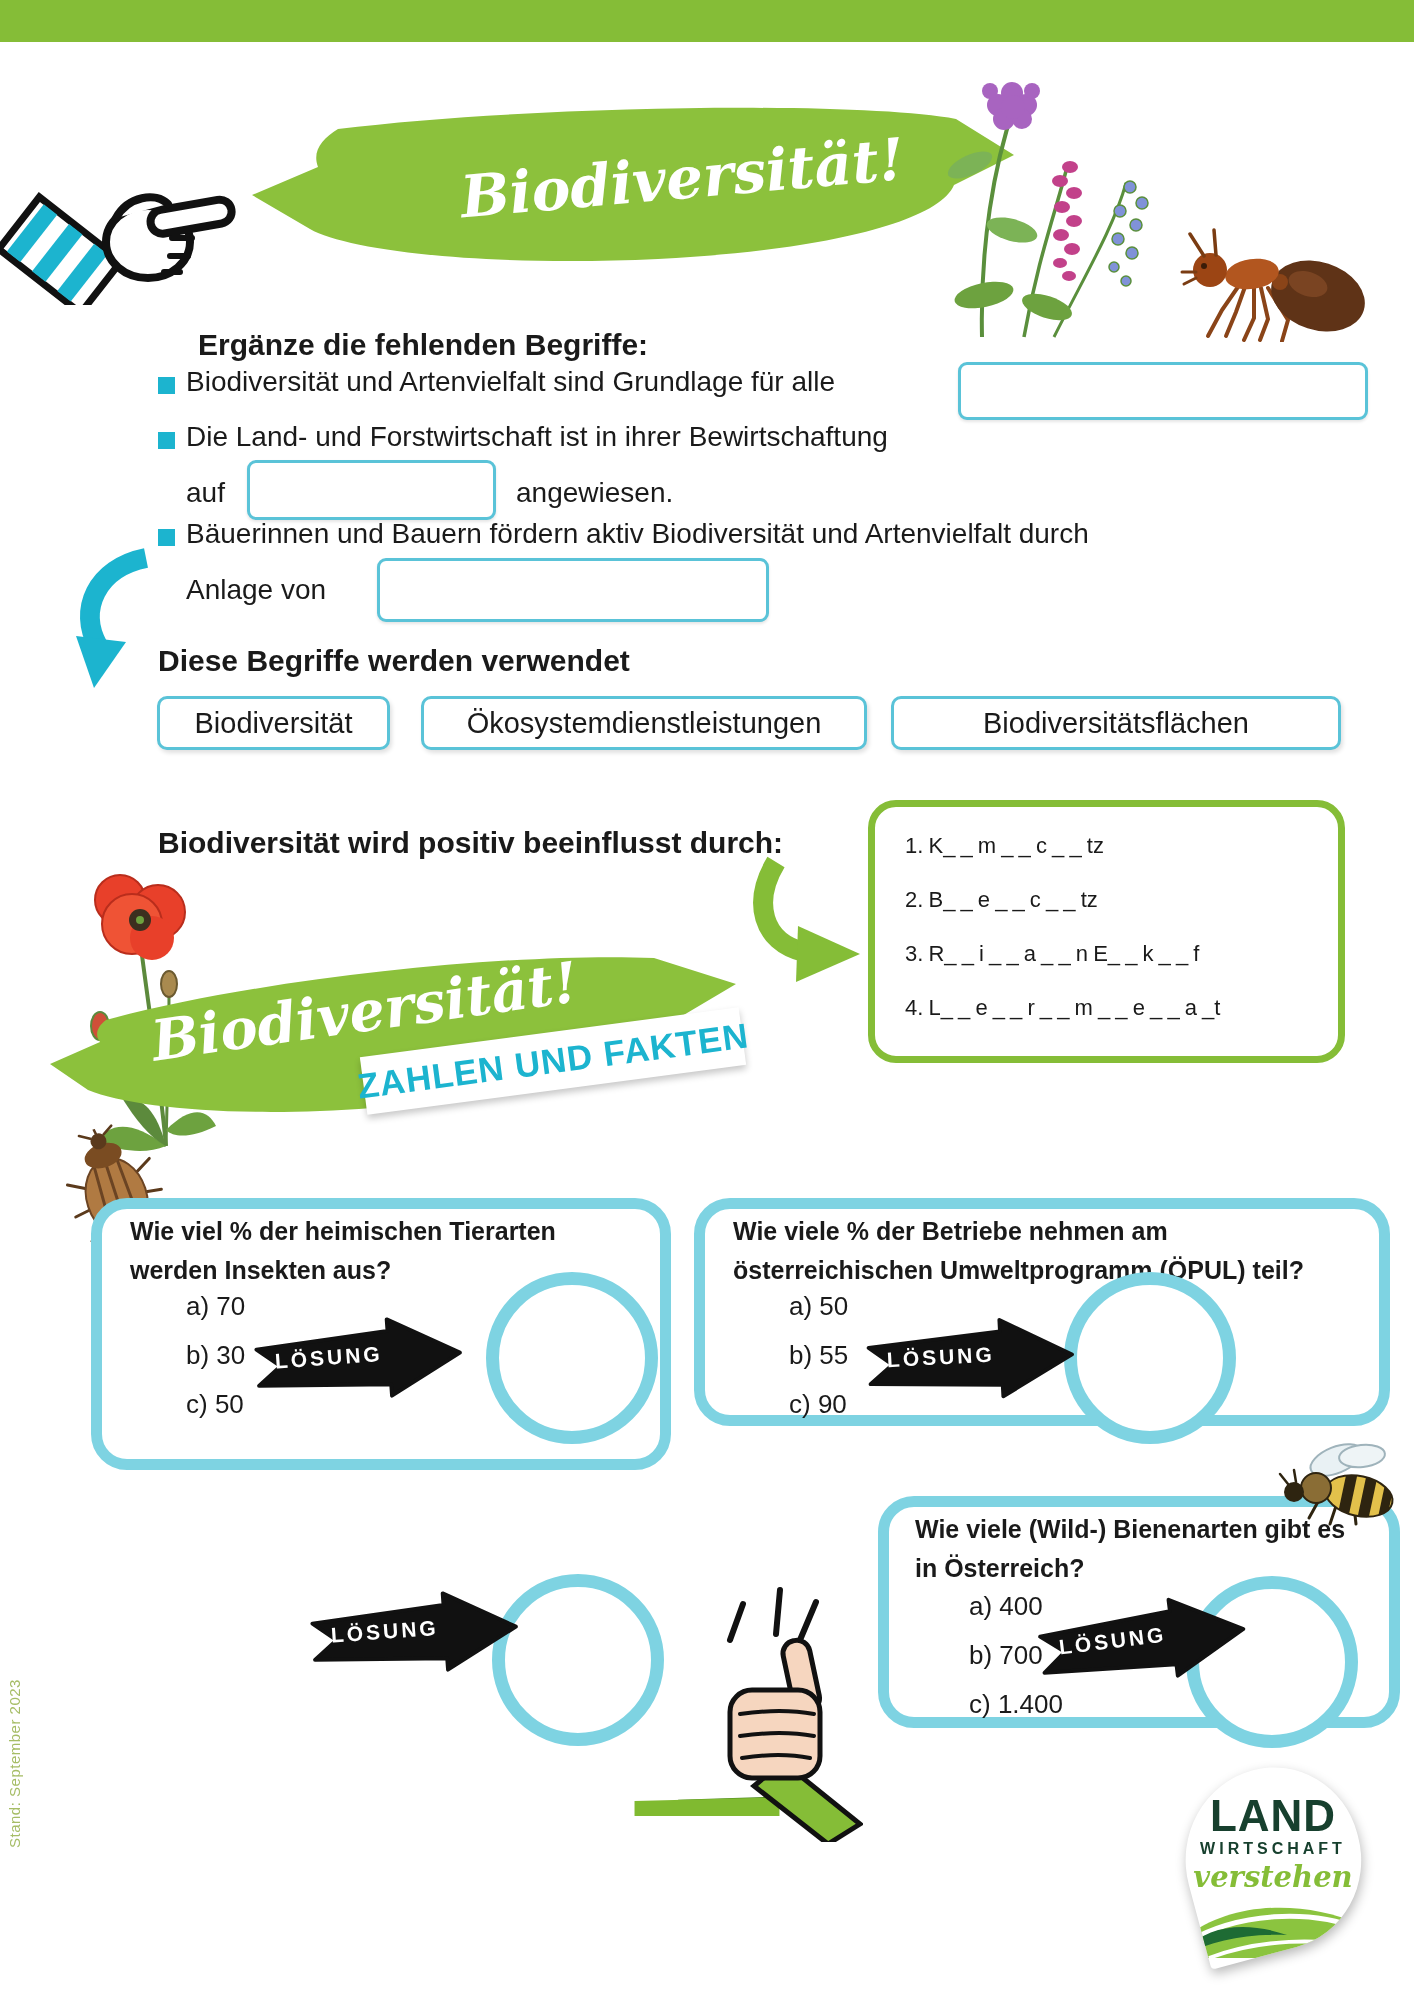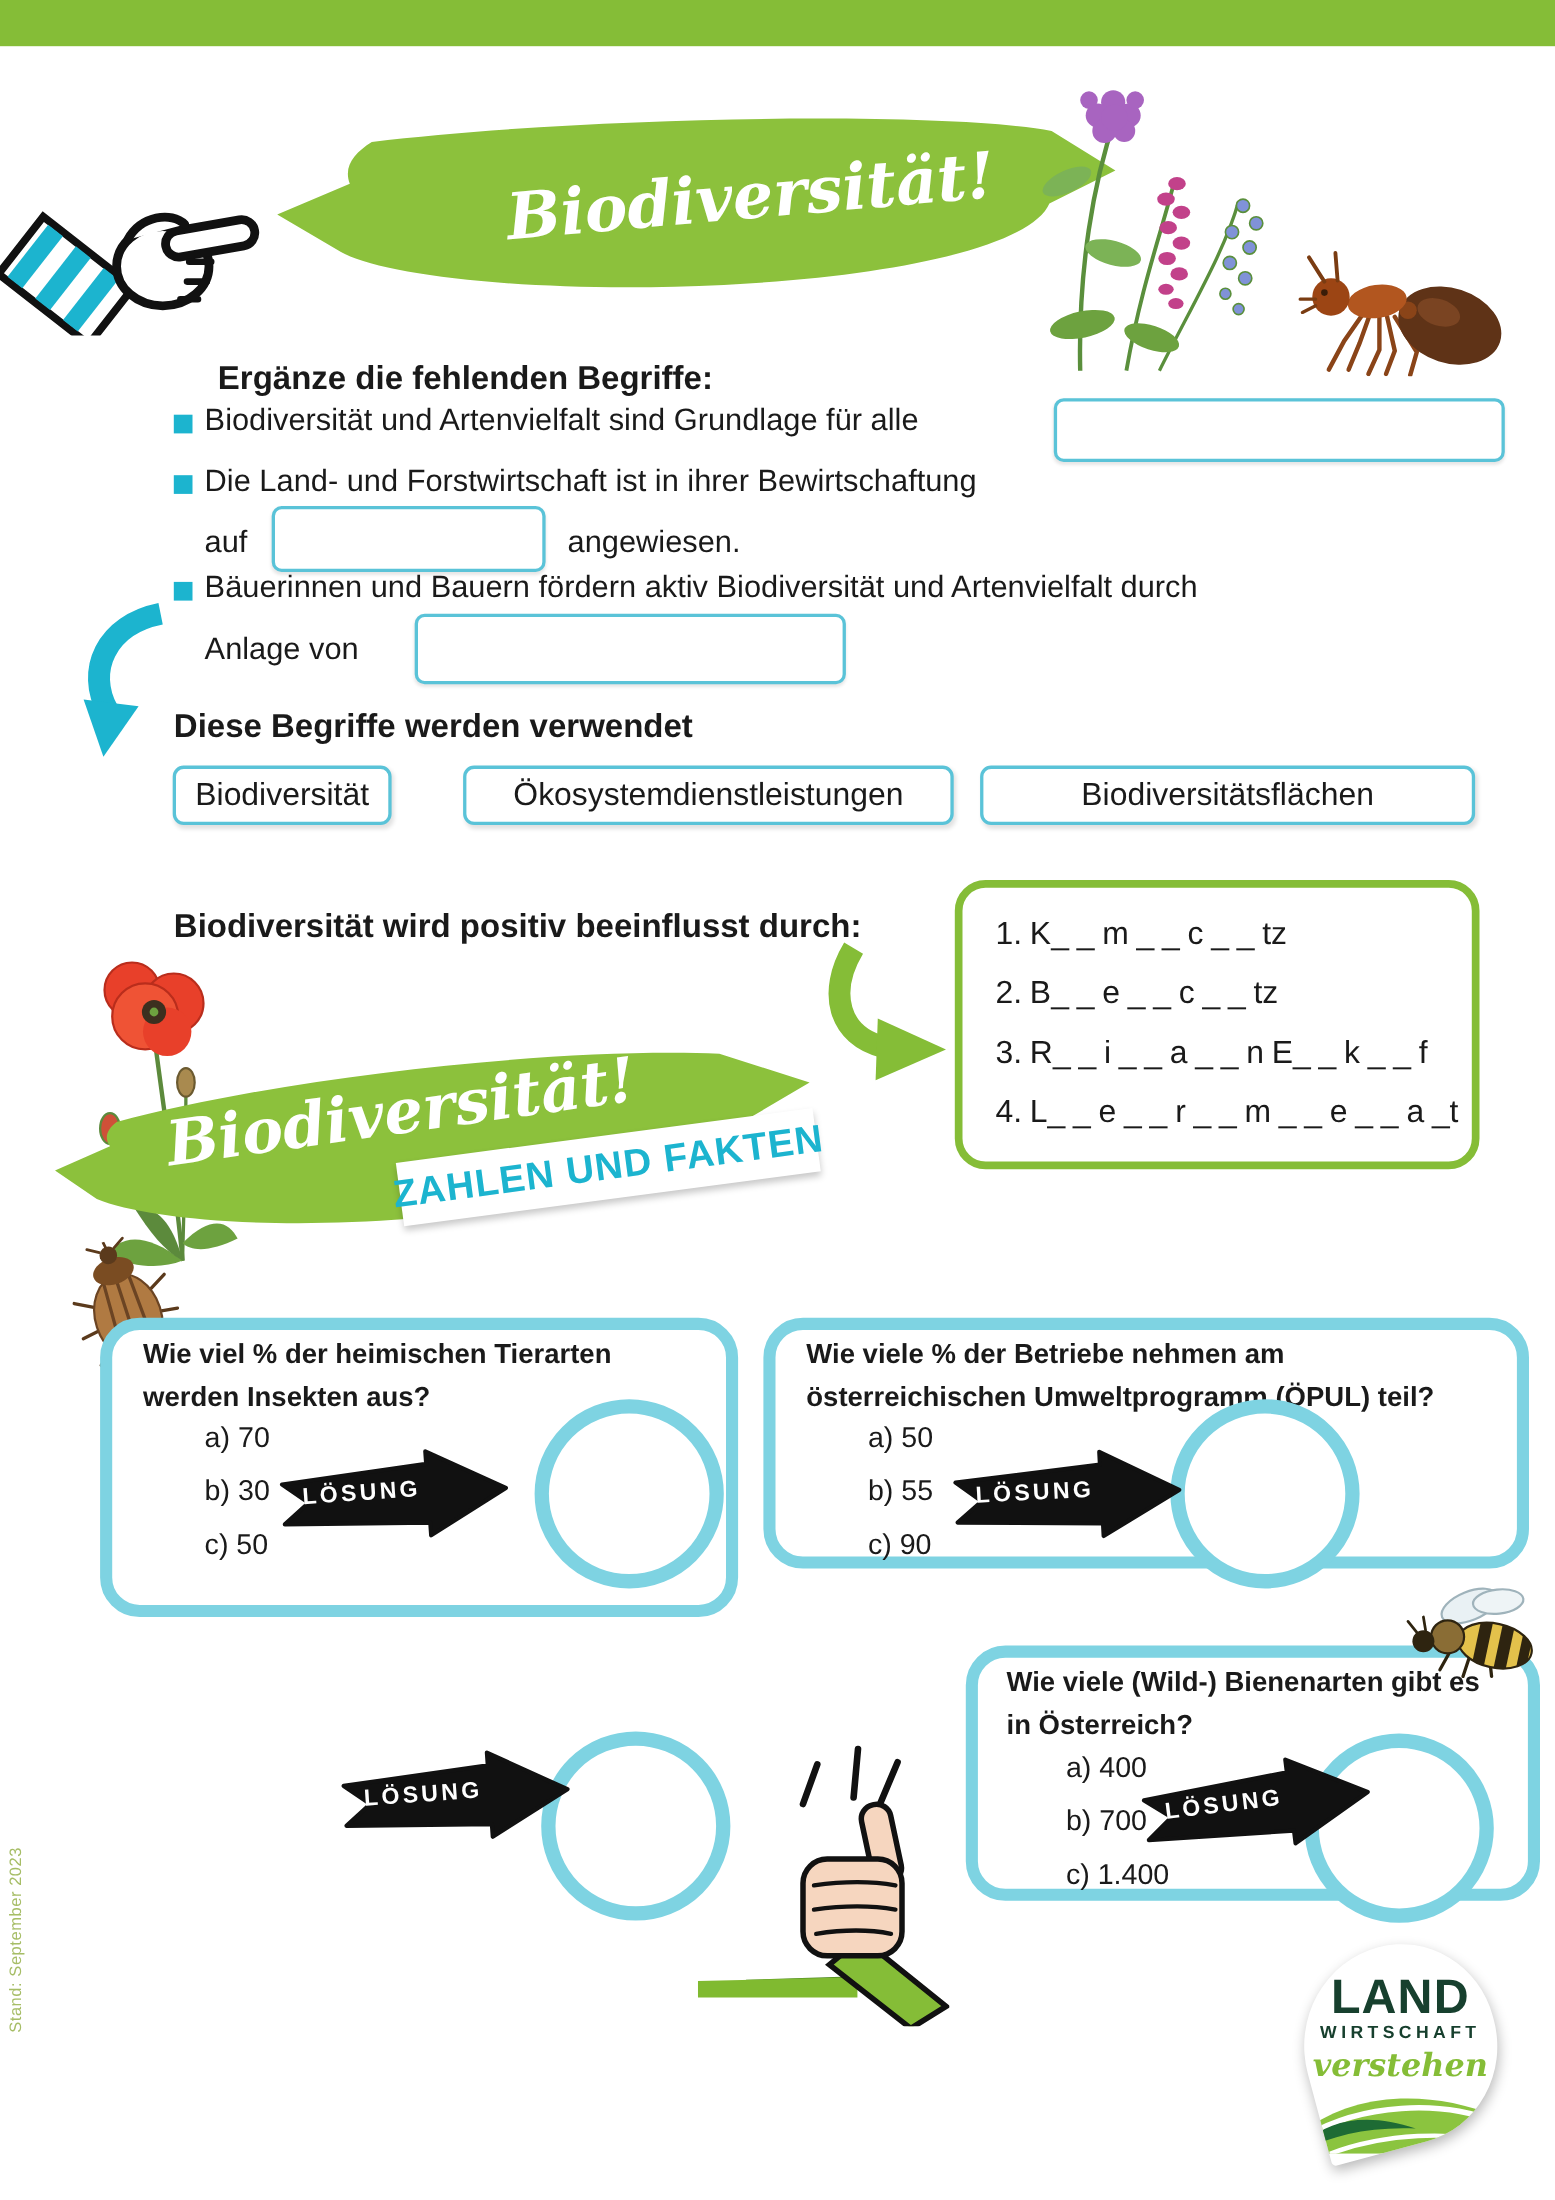--- a/index.html
+++ b/index.html
@@ -19,21 +19,21 @@
            box-shadow:2px 3px 4px rgba(0,0,0,0.12);box-sizing:border-box;}
   
   .script{position:absolute;font-family:"DejaVu Serif",serif;font-style:italic;font-weight:bold;
           color:#ffffff;text-align:center;}
   .facts-strip{position:absolute;background:#ffffff;box-shadow:0 4px 7px rgba(0,0,0,0.22);
                display:flex;align-items:center;justify-content:center;}
   .facts-strip span{color:#1cb4cf;font-weight:bold;font-size:35px;letter-spacing:1px;white-space:nowrap;}
   
   .puzzlebox{position:absolute;left:868px;top:800px;width:477px;height:263px;background:#fff;
              border:7px solid #85bd37;border-radius:28px;box-sizing:border-box;}
-  .pline{position:absolute;left:30px;font-size:29px;white-space:nowrap;word-spacing:-1px;}
+  .pline{position:absolute;left:30px;font-size:22px;white-space:nowrap;word-spacing:-1px;}
   
   .qbox{position:absolute;border:11px solid #7ed3e2;border-radius:36px;background:#fff;box-sizing:border-box;}
   .qline{position:absolute;font-weight:bold;font-size:25px;white-space:nowrap;}
   .opt{position:absolute;font-size:26px;white-space:nowrap;}
   .qcircle{position:absolute;width:172px;height:172px;border:13px solid #7ed3e2;border-radius:50%;
            background:#fff;box-sizing:border-box;z-index:3;}
   .losung{position:absolute;width:220px;height:84px;z-index:4;}
   .losung svg{position:absolute;left:0;top:0;}
   .losung-label{position:absolute;left:22px;top:26px;width:126px;text-align:center;color:#fff;
                 font-weight:bold;font-size:21px;letter-spacing:3px;}
@@ -170,21 +170,21 @@
   <div class="blank" style="left:377px;top:558px;width:386px;height:58px;"></div>
 
   <div class="abs" style="left:66px;top:548px;width:90px;height:145px;">
     <svg width="90" height="145" viewBox="0 0 90 145">
       <path d="M80,10 C30,20 12,62 32,98" fill="none" stroke="#1cb4cf" stroke-width="20" stroke-linecap="butt"></path>
       <polygon points="10,88 60,94 28,140" fill="#1cb4cf"></polygon>
     </svg>
   </div>
 
   <div class="h1" style="left:158px;top:644px;">Diese Begriffe werden verwendet</div>
-  <div class="termbox" style="left:157px;top:696px;width:199px;">
+  <div class="termbox" style="left:157px;top:696px;width:233px;">
     <span>Biodiversität</span>
   </div>
   <div class="termbox" style="left:421px;top:696px;width:446px;">
     <span>Ökosystemdienstleistungen</span>
   </div>
   <div class="termbox" style="left:891px;top:696px;width:450px;">
     <span>Biodiversitätsflächen</span>
   </div>
 
   <div class="h1" style="left:158px;top:826px;">Biodiversität wird positiv beeinflusst durch:</div>

